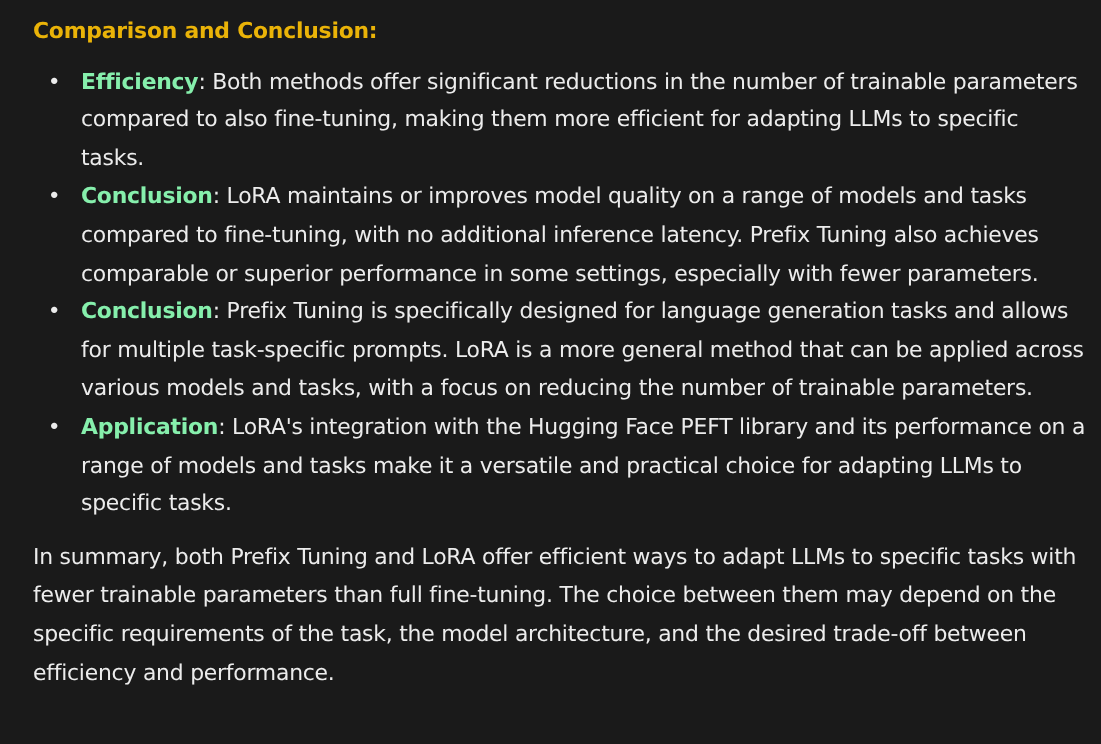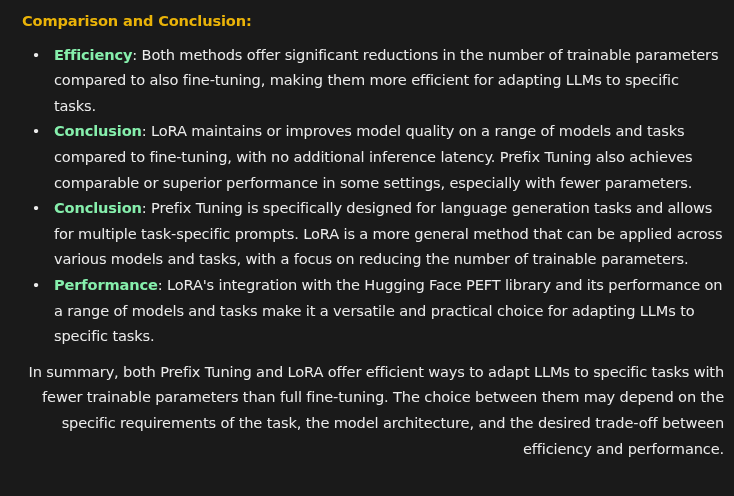--- a/index.html
+++ b/index.html
@@ -41,21 +41,20 @@
       width: 20px;
       text-align: center;
       color: #ececec;
     }
     .term {
       font-weight: 600;
       color: #86efac;
     }
     .summary {
       margin: 10px 0 0 0;
-      text-align: right;
     }
   </style>
 </head>
 <body>
 
 <div class="doc">
   <p class="heading">Comparison and Conclusion:</p>
 
   <ul class="points">
     <li>
@@ -65,18 +64,18 @@
     <li>
       <span class="bullet">•</span>
       <span class="term">Conclusion</span><span>: LoRA maintains or improves model quality on a range of models and tasks compared to fine-tuning, with no additional inference latency. Prefix Tuning also achieves comparable or superior performance in some settings, especially with fewer parameters.</span>
     </li>
     <li>
       <span class="bullet">•</span>
       <span class="term">Conclusion</span><span>: Prefix Tuning is specifically designed for language generation tasks and allows for multiple task-specific prompts. LoRA is a more general method that can be applied across various models and tasks, with a focus on reducing the number of trainable parameters.</span>
     </li>
     <li>
       <span class="bullet">•</span>
-      <span class="term">Performance</span><span>: LoRA's integration with the Hugging Face PEFT library and its performance on a range of models and tasks make it a versatile and practical choice for adapting LLMs to specific tasks.</span>
+      <span class="term">Application</span><span>: LoRA's integration with the Hugging Face PEFT library and its performance on a range of models and tasks make it a versatile and practical choice for adapting LLMs to specific tasks.</span>
     </li>
   </ul>
 
   <p class="summary">In summary, both Prefix Tuning and LoRA offer efficient ways to adapt LLMs to specific tasks with fewer trainable parameters than full fine-tuning. The choice between them may depend on the specific requirements of the task, the model architecture, and the desired trade-off between efficiency and performance.</p>
 </div>
 
 </body></html>

